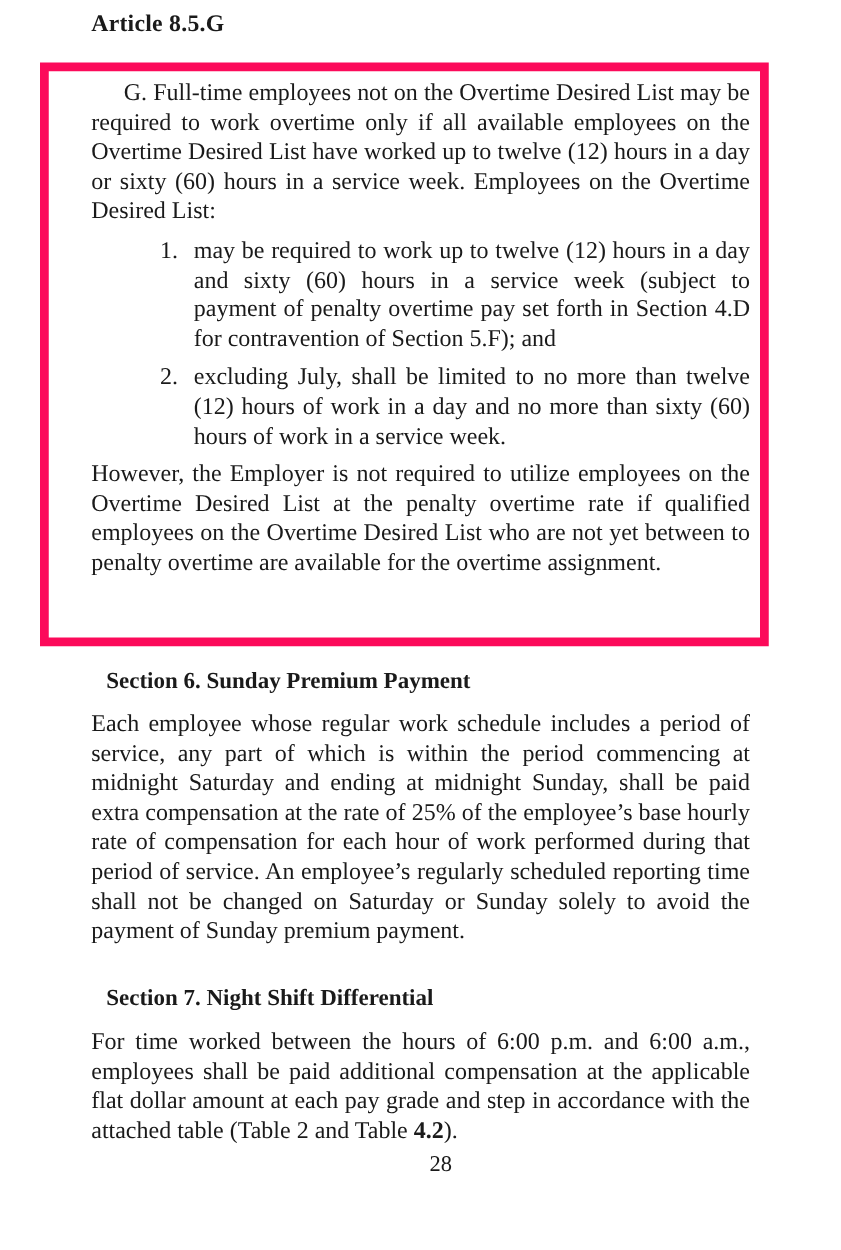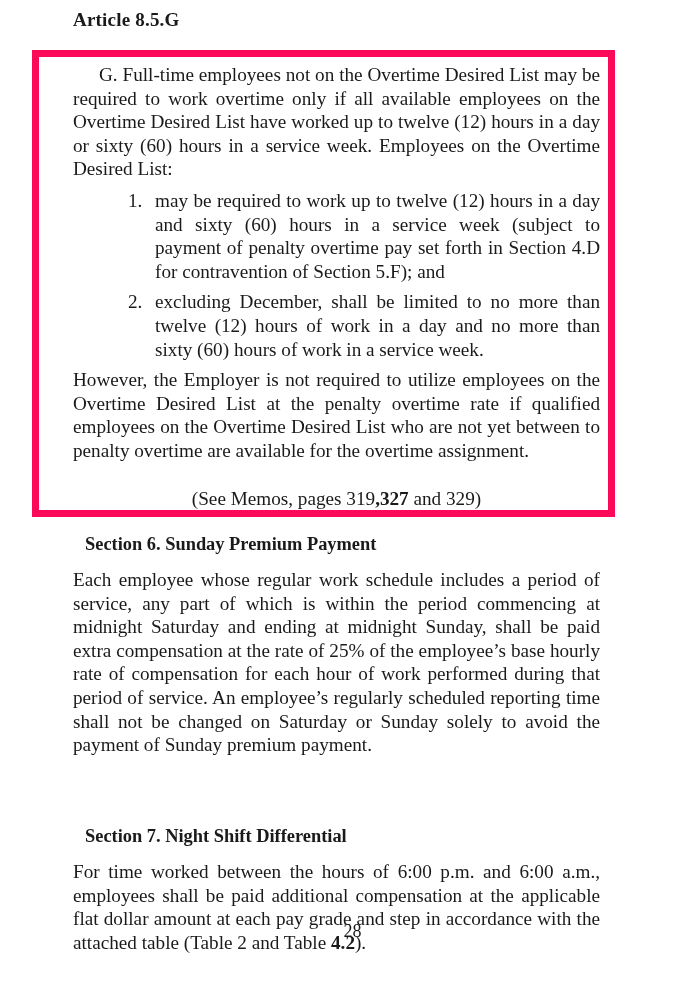--- a/index.html
+++ b/index.html
@@ -122,37 +122,34 @@
     <p class="body indent-first">G. Full-time employees not on the Overtime Desired List may be required to work overtime only if all available employees on the Overtime Desired List have worked up to twelve (12) hours in a day or sixty (60) hours in a service week. Employees on the Overtime Desired List:</p>
   </div>
 
   <div class="num-list" style="top:189px;">
     <p class="num-item">
       <span class="marker">1.</span>
       <span>may be required to work up to twelve (12) hours in a day and sixty (60) hours in a service week (subject to payment of penalty overtime pay set forth in Section 4.D for contravention of Section 5.F); and</span>
     </p>
     <p class="num-item" style="margin-top:7px;">
       <span class="marker">2.</span>
-      <span>excluding December, shall be limited to no more than twelve (12) hours of work in a day and no more than sixty (60) hours of work in a service week.</span>
+      <span>excluding July, shall be limited to no more than twelve (12) hours of work in a day and no more than sixty (60) hours of work in a service week.</span>
     </p>
   </div>
 
   <div class="col" style="top:368px;">
     <p class="body">However, the Employer is not required to utilize employees on the Overtime Desired List at the penalty overtime rate if qualified employees on the Overtime Desired List who are not yet between to penalty overtime are available for the overtime assignment.</p>
   </div>
 
-  <div class="col" style="top:487px;">
-    <p class="centered"><span>(See Memos, pages 319</span><b>,</b><b>327</b><span> and 329)</span></p>
-  </div>
 
   <div class="col" style="top:521px;">
     <p class="section-head">Section 6.  Sunday Premium Payment</p>
     <p class="body" style="margin-top:7px;">Each employee whose regular work schedule includes a period of service, any part of which is within the period commencing at midnight Saturday and ending at midnight Sunday, shall be paid extra compensation at the rate of 25% of the employee’s base hourly rate of compensation for each hour of work performed during that period of service. An employee’s regularly scheduled reporting time shall not be changed on Saturday or Sunday solely to avoid the payment of Sunday premium payment.</p>
   </div>
 
-  <div class="col" style="top:813px;">
+  <div class="col" style="top:775px;">
     <p class="section-head">Section 7.  Night Shift Differential</p>
     <p class="body" style="margin-top:7px;"><span>For time worked between the hours of 6:00 p.m. and 6:00 a.m., employees shall be paid additional compensation at the applicable flat dollar amount at each pay grade and step in accordance with the attached table (Table 2 and Table </span><b>4.2</b><span>).</span></p>
   </div>
 
   <div class="page-number" style="top:920px;padding-left:16px;">28</div>
 
 </div>
 
 </body></html>

